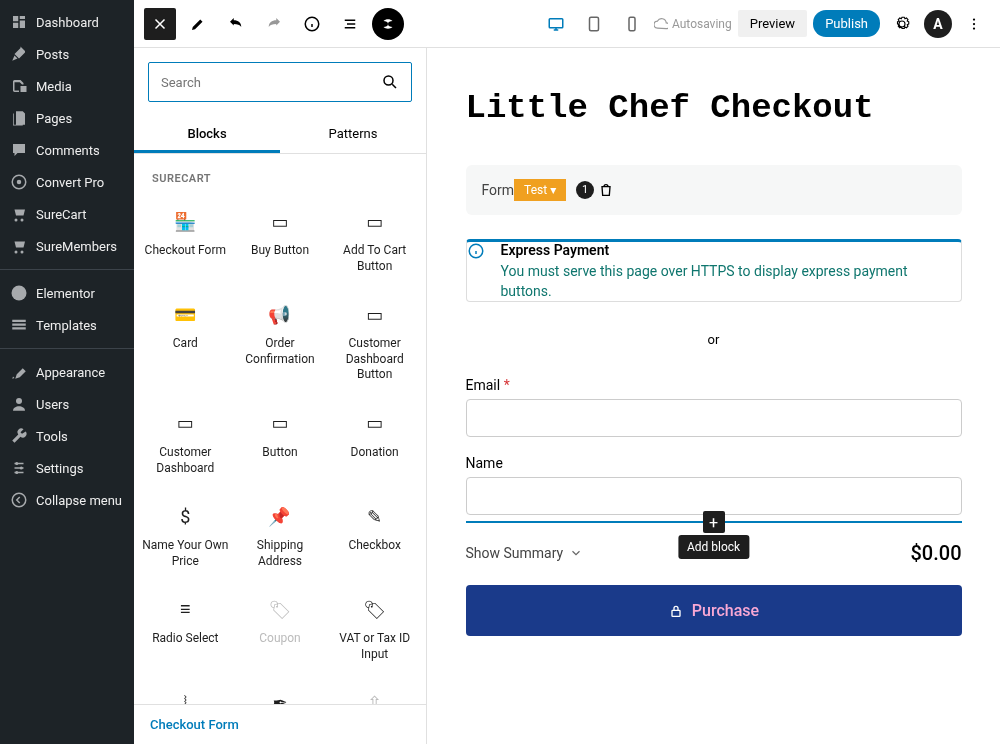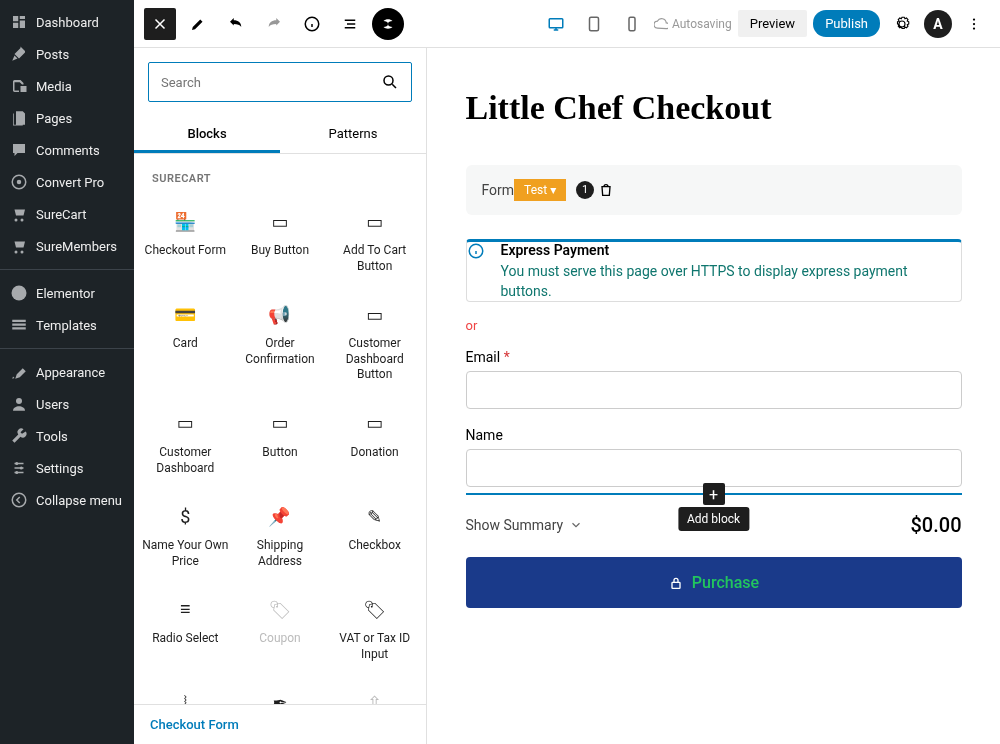--- a/index.html
+++ b/index.html
@@ -31,43 +31,43 @@
 .inserter-scroll{flex:1;overflow-y:auto;padding:12px 4px}
 .section-label{font-size:11px;color:#757575;font-weight:600;letter-spacing:.5px;padding:6px 14px 10px}
 .block-grid{display:grid;grid-template-columns:repeat(3,1fr)}
 .block-item{display:flex;flex-direction:column;align-items:center;padding:14px 4px;cursor:pointer;text-align:center;font-size:12px;color:#1e1e1e;gap:10px}
 .block-item.disabled{color:#bbb}
 .block-icon{width:24px;height:24px;display:flex;align-items:center;justify-content:center;font-size:18px}
 .block-label{line-height:1.3}
 .breadcrumb-bar{border-top:1px solid #e0e0e0;padding:12px 16px;font-size:13px;color:#007cba;font-weight:500}
 .canvas{flex:1;overflow-y:auto;padding:40px 20px;display:flex;justify-content:center;background:#fff}
 .canvas-inner{width:496px;max-width:100%}
-.page-title{font-family:Liberation Serif, serif;font-size:34px;font-weight:700;margin-bottom:36px;line-height:1.2}
+.page-title{font-family:Liberation Mono, monospace;font-size:34px;font-weight:700;margin-bottom:36px;line-height:1.2}
 .form-header{background:#f6f7f7;border-radius:6px;padding:14px 16px;display:flex;align-items:center;justify-content:flex-start}
 .form-header-left{font-size:14px;color:#444}
 .form-header-right{display:flex;align-items:center;gap:10px}
 .test-btn{background:#f0a020;color:#fff;font-size:12px;padding:4px 10px;border-radius:0;cursor:pointer}
 .cart-badge{display:flex;align-items:center;gap:4px;font-size:12px}
 .cart-badge .num{background:#1e1e1e;color:#fff;width:18px;height:18px;border-radius:50%;display:flex;align-items:center;justify-content:center;font-size:11px}
 .express-box{border:1px solid #ddd;border-top:3px solid #007cba;border-radius:4px;margin-top:24px;display:flex;gap:16px}
 .info-icon{color:#007cba;flex-shrink:0}
 .express-title{font-weight:600;font-size:14px;margin-bottom:3px}
 .express-text{font-size:14px;color:#0f766e;line-height:1.45}
-.or-divider{color:#ef4444;font-size:13px;margin:16px 0}
+.or-divider{text-align:center;color:#000000;font-size:13px;margin:30px 0}
 .field-row{margin-bottom:18px}
 .field-label{font-size:14px;margin-bottom:6px;display:block}
 .req{color:#d63638}
 .field-input{width:100%;height:38px;border:1px solid #ccc;border-radius:4px;padding:0 10px;font-size:14px}
 .insert-line{position:relative;height:2px;background:#007cba;margin:6px 0 18px}
 .add-btn{position:absolute;left:50%;top:50%;transform:translate(-50%,-50%);width:22px;height:22px;background:#1e1e1e;color:#fff;display:flex;align-items:center;justify-content:center;border-radius:2px;font-size:16px;cursor:pointer}
 .tooltip{position:absolute;left:50%;top:14px;transform:translateX(-50%);background:#1e1e1e;color:#fff;font-size:12px;padding:5px 9px;border-radius:3px;white-space:nowrap}
 .summary-row{display:flex;justify-content:space-between;align-items:center;margin-bottom:20px}
 .summary-left{font-size:14px;color:#444;display:flex;align-items:center;gap:6px}
 .summary-right{font-size:20px;font-weight:500}
-.purchase-btn{width:100%;background:#1a3a8a;color:#22c55e;padding:16px;border:none;border-radius:4px;font-size:16px;font-weight:500;cursor:pointer;display:flex;align-items:center;justify-content:center;gap:8px}
+.purchase-btn{width:100%;background:#1a3a8a;color:#f9a8d4;padding:16px;border:none;border-radius:4px;font-size:16px;font-weight:500;cursor:pointer;display:flex;align-items:center;justify-content:center;gap:8px}
 </style>
 </head>
 <body>
 
 <div class="admin-sidebar">
   <div class="admin-item">
       <svg viewBox="0 0 24 24">
         <path d="M4 4h7v7H4zM13 4h7v4h-7zM13 10h7v10h-7zM4 13h7v7H4z"></path>
       </svg>
       <span>Dashboard</span>

